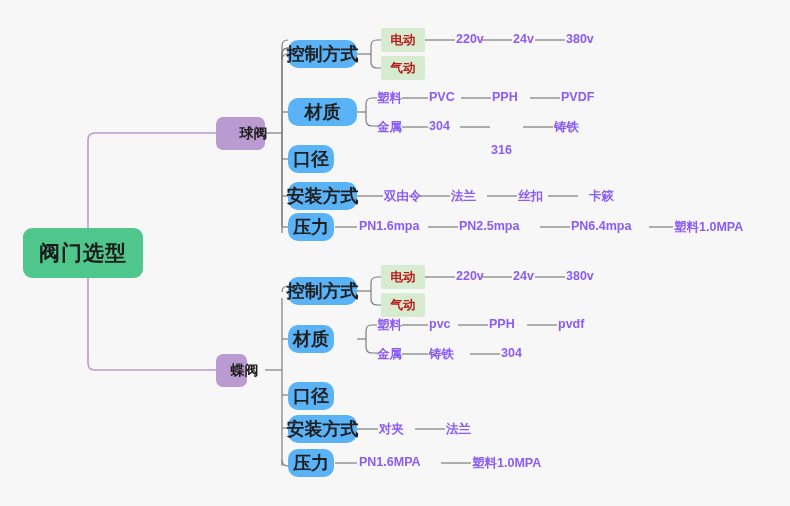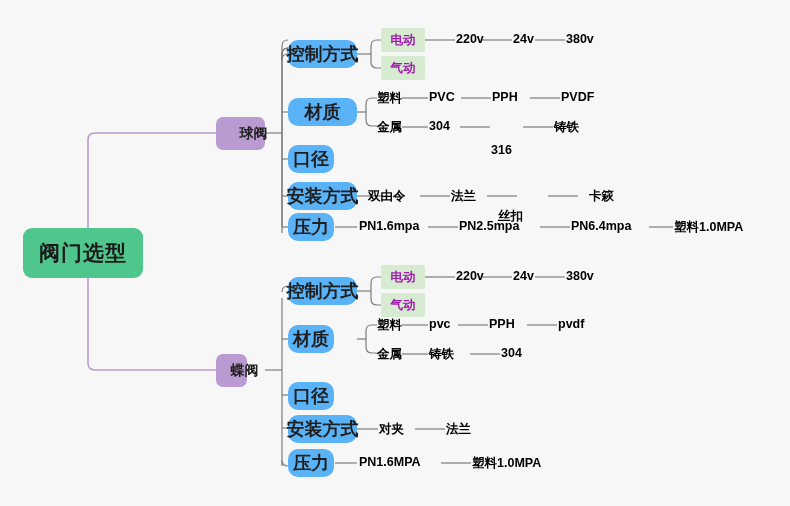--- a/index.html
+++ b/index.html
@@ -63,31 +63,31 @@
     font-size: 18px;
     font-weight: bold;
     color: #1f1f1f;
   }
 
   .node-sub {
     background: #D6EBD0;
     border-radius: 2px;
     font-size: 12.5px;
     font-weight: bold;
-    color: #a21caf;
+    color: #b91c1c;
   }
 
   .leaf {
     position: absolute;
     display: flex;
     align-items: center;
     white-space: nowrap;
     font-size: 12.5px;
     font-weight: bold;
-    color: #000000;
+    color: #8b5cf6;
     z-index: 3;
   }
 </style>
 </head>
 <body>
 
 <div id="canvas">
 
   <svg id="edges" viewBox="0 0 790 506">
     <g fill="none" stroke="#BA9BD1" stroke-width="1.6">
@@ -230,27 +230,27 @@
     <span>铸铁</span>
   </div>
 
   <div class="node node-cat" style="left:288px; top:145px; width:46px; height:28px;">
     <span>口径</span>
   </div>
 
   <div class="node node-cat" style="left:288px; top:182px; width:69px; height:28px;">
     <span>安装方式</span>
   </div>
-  <div class="leaf" style="left:368px; top:188px;">
+  <div class="leaf" style="left:384px; top:188px;">
     <span>双由令</span>
   </div>
   <div class="leaf" style="left:451px; top:188px;">
     <span>法兰</span>
   </div>
-  <div class="leaf" style="left:498px; top:188px;margin-top:20px;">
+  <div class="leaf" style="left:518px; top:188px;">
     <span>丝扣</span>
   </div>
   <div class="leaf" style="left:589px; top:188px;">
     <span>卡篍</span>
   </div>
 
   <div class="node node-cat" style="left:288px; top:213px; width:46px; height:28px;">
     <span>压力</span>
   </div>
   <div class="leaf" style="left:359px; top:219px;">

